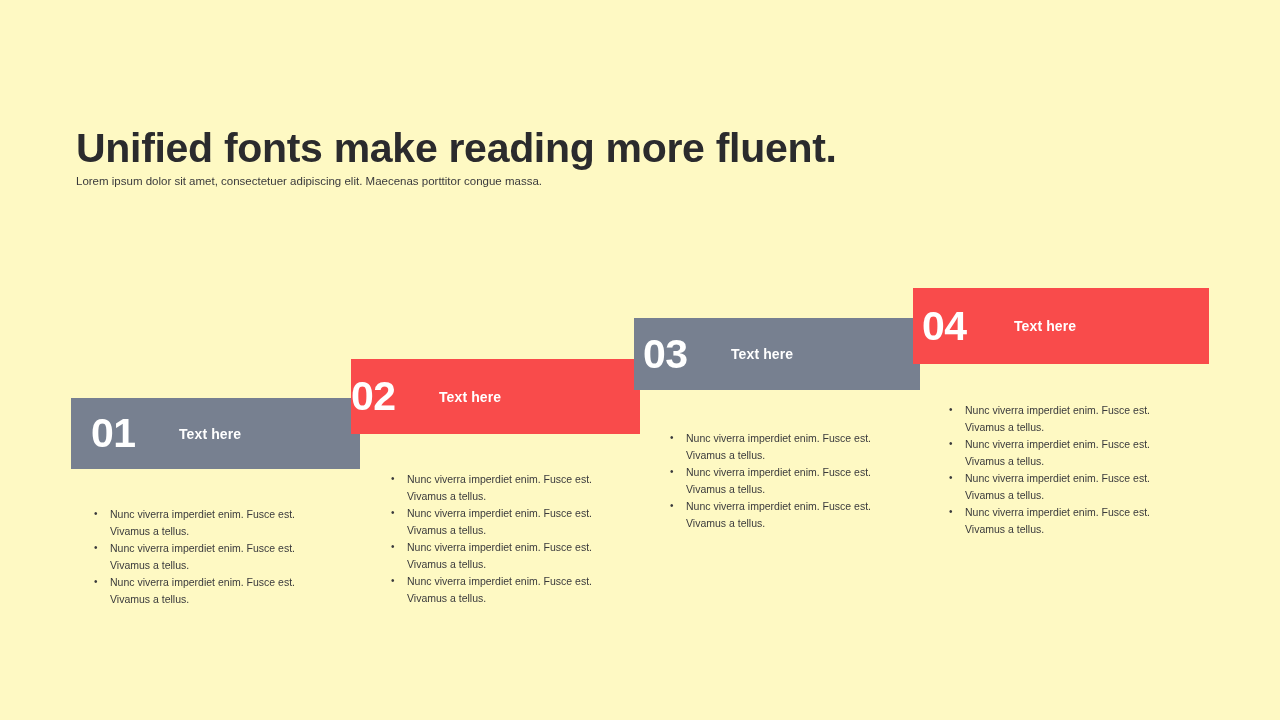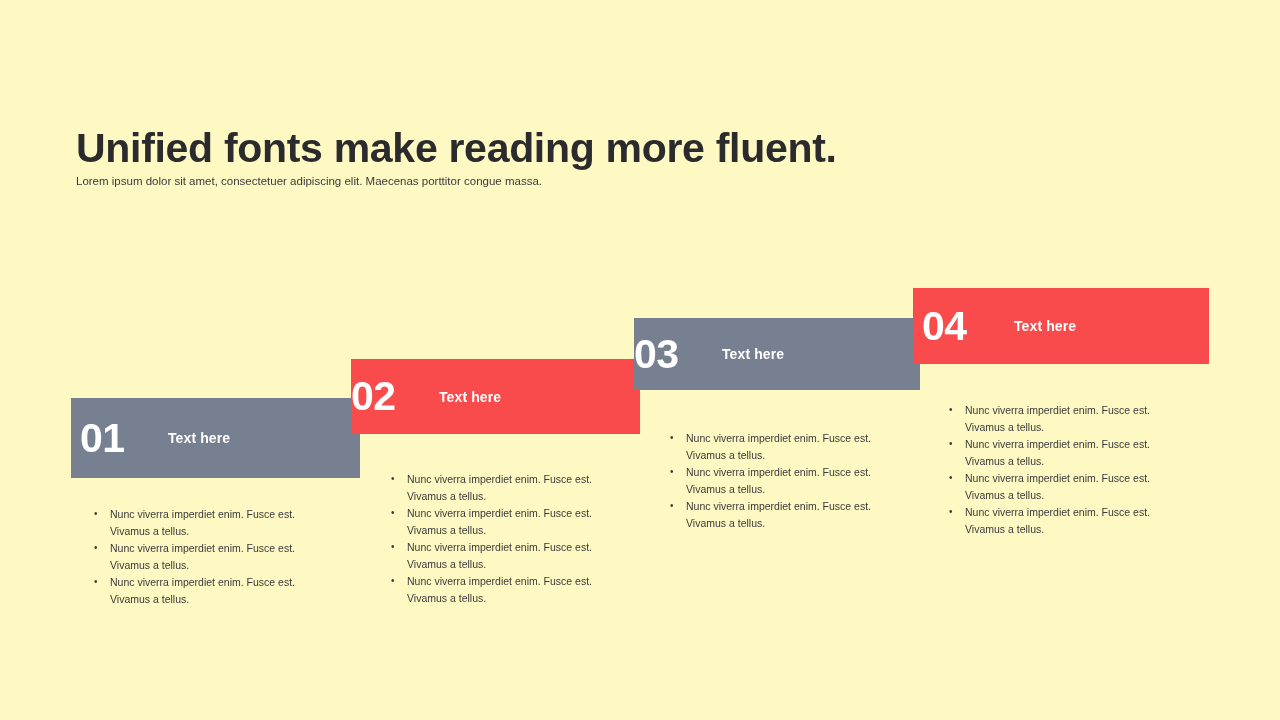--- a/index.html
+++ b/index.html
@@ -95,33 +95,33 @@
     left: 8px;
     top: -1px;
     font-size: 10px;
     color: #3a3a3c;
     line-height: 17px;
   }
 
   
   
   #card-01 { left: 71px; top: 398px; width: 300px; z-index: 1; }
-  #card-01 .card-band { width: 289px; height: 80px; padding-left: 9px; }
+  #card-01 .card-band { width: 289px; height: 71px; padding-left: 20px; }
   #card-01 .card-number { width: 88px; }
   #card-01 .card-bullets { left: 11px; top: 104px; width: 248px; }
 
   
   #card-02 { left: 351px; top: 359px; width: 300px; z-index: 2; }
   #card-02 .card-band { width: 289px; height: 75px; }
   #card-02 .card-number { width: 88px; }
   #card-02 .card-bullets { left: 28px; top: 108px; width: 248px; }
 
   
   #card-03 { left: 634px; top: 318px; width: 300px; z-index: 3; }
-  #card-03 .card-band { width: 286px; height: 72px; padding-left: 0; }
+  #card-03 .card-band { width: 286px; height: 72px; padding-left: 9px; }
   #card-03 .card-number { width: 88px; }
   #card-03 .card-bullets { left: 24px; top: 108px; width: 248px; }
 
   
   #card-04 { left: 913px; top: 288px; width: 300px; z-index: 4; }
   #card-04 .card-band { width: 296px; height: 76px; padding-left: 9px; }
   #card-04 .card-number { width: 92px; }
   #card-04 .card-bullets { left: 24px; top: 110px; width: 248px; }
 </style>
 </head>

